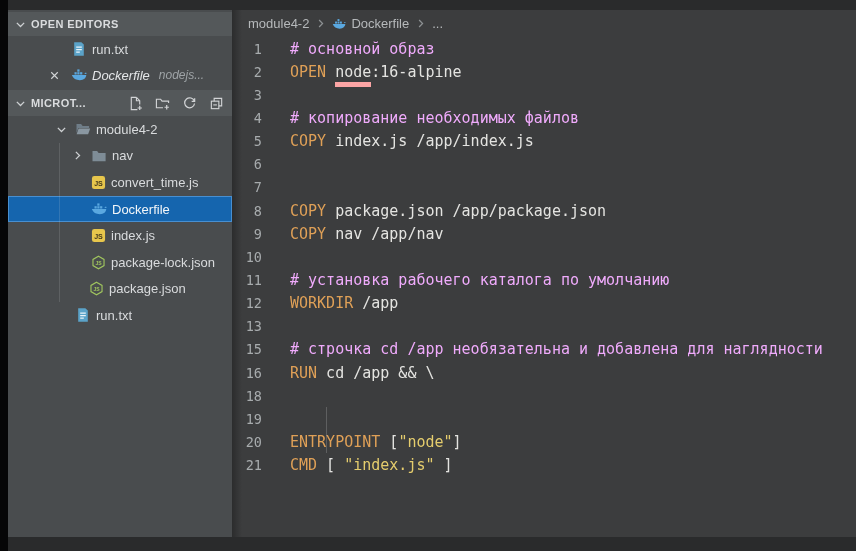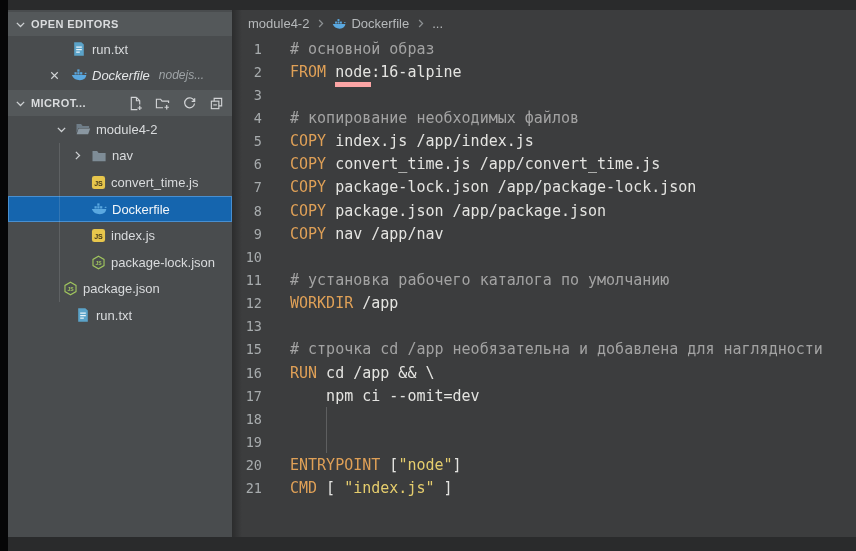--- a/index.html
+++ b/index.html
@@ -33,21 +33,21 @@
      color:#b6b9bb;font-size:13px;}
   .bc-sep{color:#8d9193;display:flex;align-items:center;}
   .bc-item{display:flex;align-items:center;gap:5px;cursor:pointer;}
   .code-area{position:absolute;top:27px;left:0;right:0;}
   .code-line{display:flex;height:23.15px;align-items:center;}
   .code-gutter{width:30px;flex:none;text-align:right;color:#a7abad;
      font-family:"DejaVu Sans Mono",monospace;font-size:13.5px;}
   .code-text{padding-left:28px;white-space:pre;font-family:"DejaVu Sans Mono",monospace;font-size:15px;}
   .tok-keyword{color:#dfa057;}
   .tok-plain{color:#e4e4e1;}
-  .tok-comment{color:#a3a3a3;}
+  .tok-comment{color:#f0abfc;}
   .tok-string{color:#e5cd6d;}
   .tok-link{color:#e4e4e1;border-bottom:5px solid #fca5a5;padding-bottom:1px;}
   .indent-guide{position:absolute;left:94px;top:370.4px;width:1px;height:46px;background:rgba(220,220,220,.22);}
   svg{display:block;}
 </style>
 </head>
 <body>
 
 <div id="app">
   <div class="left-strip"></div>
@@ -211,21 +211,21 @@
         <div class="tree-row" style="padding-left: 60px;">
           <span class="chev-slot"></span>
           <span class="icon">
             <svg width="15" height="15" viewBox="0 0 16 16">
               <path d="M8 1.3L13.9 4.7v6.6L8 14.7 2.1 11.3V4.7z" fill="none" stroke="#a0c55e" stroke-width="1.2"></path>
               <text x="8" y="10.4" font-size="5.4" font-weight="bold" text-anchor="middle" fill="#a0c55e" font-family="Liberation Sans, sans-serif">JS</text>
             </svg>
           </span>
           <span>package-lock.json</span>
         </div>
-        <div class="tree-row" style="padding-left: 32px;">
+        <div class="tree-row" style="padding-left: 58px;">
           <span class="chev-slot"></span>
           <span class="icon">
             <svg width="15" height="15" viewBox="0 0 16 16">
               <path d="M8 1.3L13.9 4.7v6.6L8 14.7 2.1 11.3V4.7z" fill="none" stroke="#a0c55e" stroke-width="1.2"></path>
               <text x="8" y="10.4" font-size="5.4" font-weight="bold" text-anchor="middle" fill="#a0c55e" font-family="Liberation Sans, sans-serif">JS</text>
             </svg>
           </span>
           <span>package.json</span>
         </div>
         <div class="tree-row" style="padding-left: 44px;">
@@ -274,41 +274,39 @@
         </span>
       </div>
     <div class="code-area">
       <div class="indent-guide"></div>
     <div class="code-line">
           <span class="code-gutter">1</span>
           <span class="code-text"><span class="tok-comment"># основной образ</span></span>
         </div>
         <div class="code-line">
           <span class="code-gutter">2</span>
-          <span class="code-text"><span class="tok-keyword">FROM</span><span class="tok-plain"> </span><span class="tok-link">node</span><span class="tok-plain">:16-alpine</span></span>
+          <span class="code-text"><span class="tok-keyword">OPEN</span><span class="tok-plain"> </span><span class="tok-link">node</span><span class="tok-plain">:16-alpine</span></span>
         </div>
         <div class="code-line">
           <span class="code-gutter">3</span>
           <span class="code-text"></span>
         </div>
         <div class="code-line">
           <span class="code-gutter">4</span>
           <span class="code-text"><span class="tok-comment"># копирование необходимых файлов</span></span>
         </div>
         <div class="code-line">
           <span class="code-gutter">5</span>
           <span class="code-text"><span class="tok-keyword">COPY</span><span class="tok-plain"> index.js /app/index.js</span></span>
         </div>
         <div class="code-line">
           <span class="code-gutter">6</span>
-          <span class="code-text"><span class="tok-keyword">COPY</span><span class="tok-plain"> convert_time.js /app/convert_time.js</span></span>
         </div>
         <div class="code-line">
           <span class="code-gutter">7</span>
-          <span class="code-text"><span class="tok-keyword">COPY</span><span class="tok-plain"> package-lock.json /app/package-lock.json</span></span>
         </div>
         <div class="code-line">
           <span class="code-gutter">8</span>
           <span class="code-text"><span class="tok-keyword">COPY</span><span class="tok-plain"> package.json /app/package.json</span></span>
         </div>
         <div class="code-line">
           <span class="code-gutter">9</span>
           <span class="code-text"><span class="tok-keyword">COPY</span><span class="tok-plain"> nav /app/nav</span></span>
         </div>
         <div class="code-line">
@@ -327,24 +325,20 @@
           <span class="code-gutter">13</span>
           <span class="code-text"></span>
         </div>
         <div class="code-line">
           <span class="code-gutter">15</span>
           <span class="code-text"><span class="tok-comment"># строчка cd /app необязательна и добавлена для наглядности</span></span>
         </div>
         <div class="code-line">
           <span class="code-gutter">16</span>
           <span class="code-text"><span class="tok-keyword">RUN</span><span class="tok-plain"> cd /app &amp;&amp; \</span></span>
-        </div>
-        <div class="code-line">
-          <span class="code-gutter">17</span>
-          <span class="code-text"><span class="tok-plain">    npm ci --omit=dev</span></span>
         </div>
         <div class="code-line">
           <span class="code-gutter">18</span>
           <span class="code-text"></span>
         </div>
         <div class="code-line">
           <span class="code-gutter">19</span>
         </div>
         <div class="code-line">
           <span class="code-gutter">20</span>

